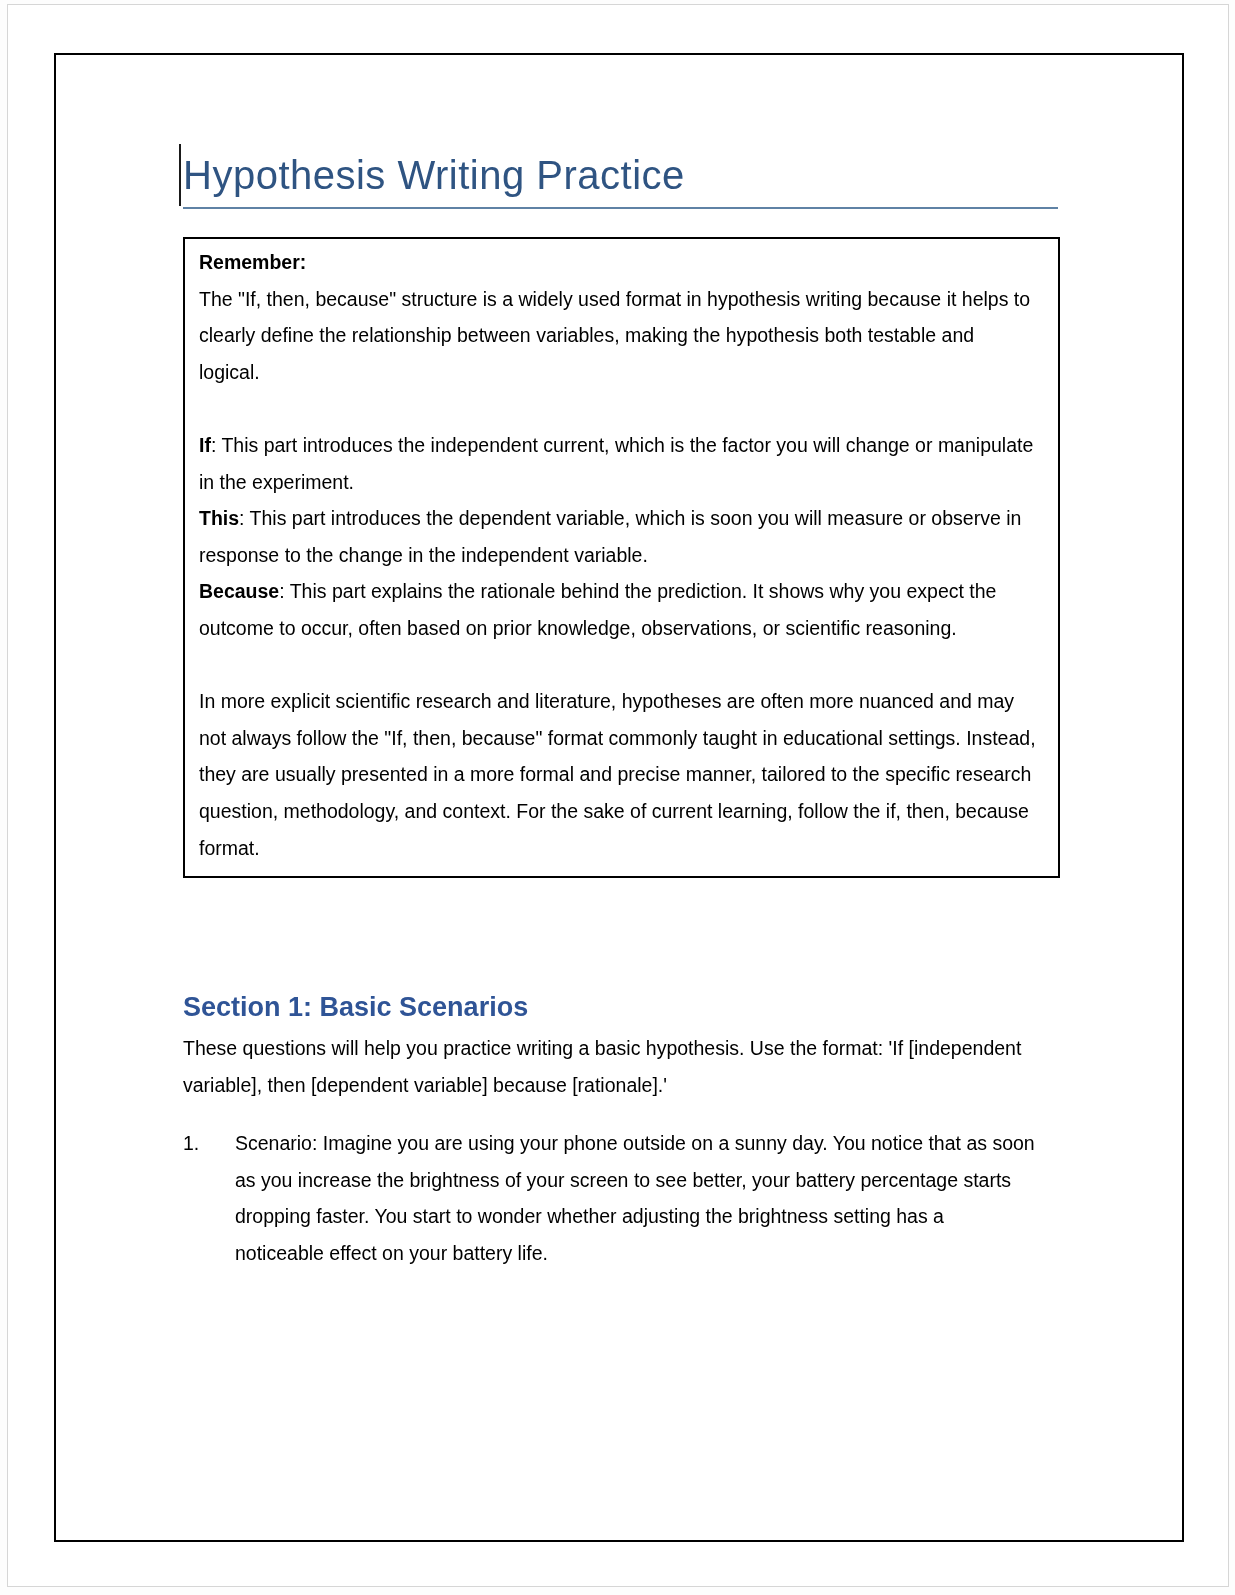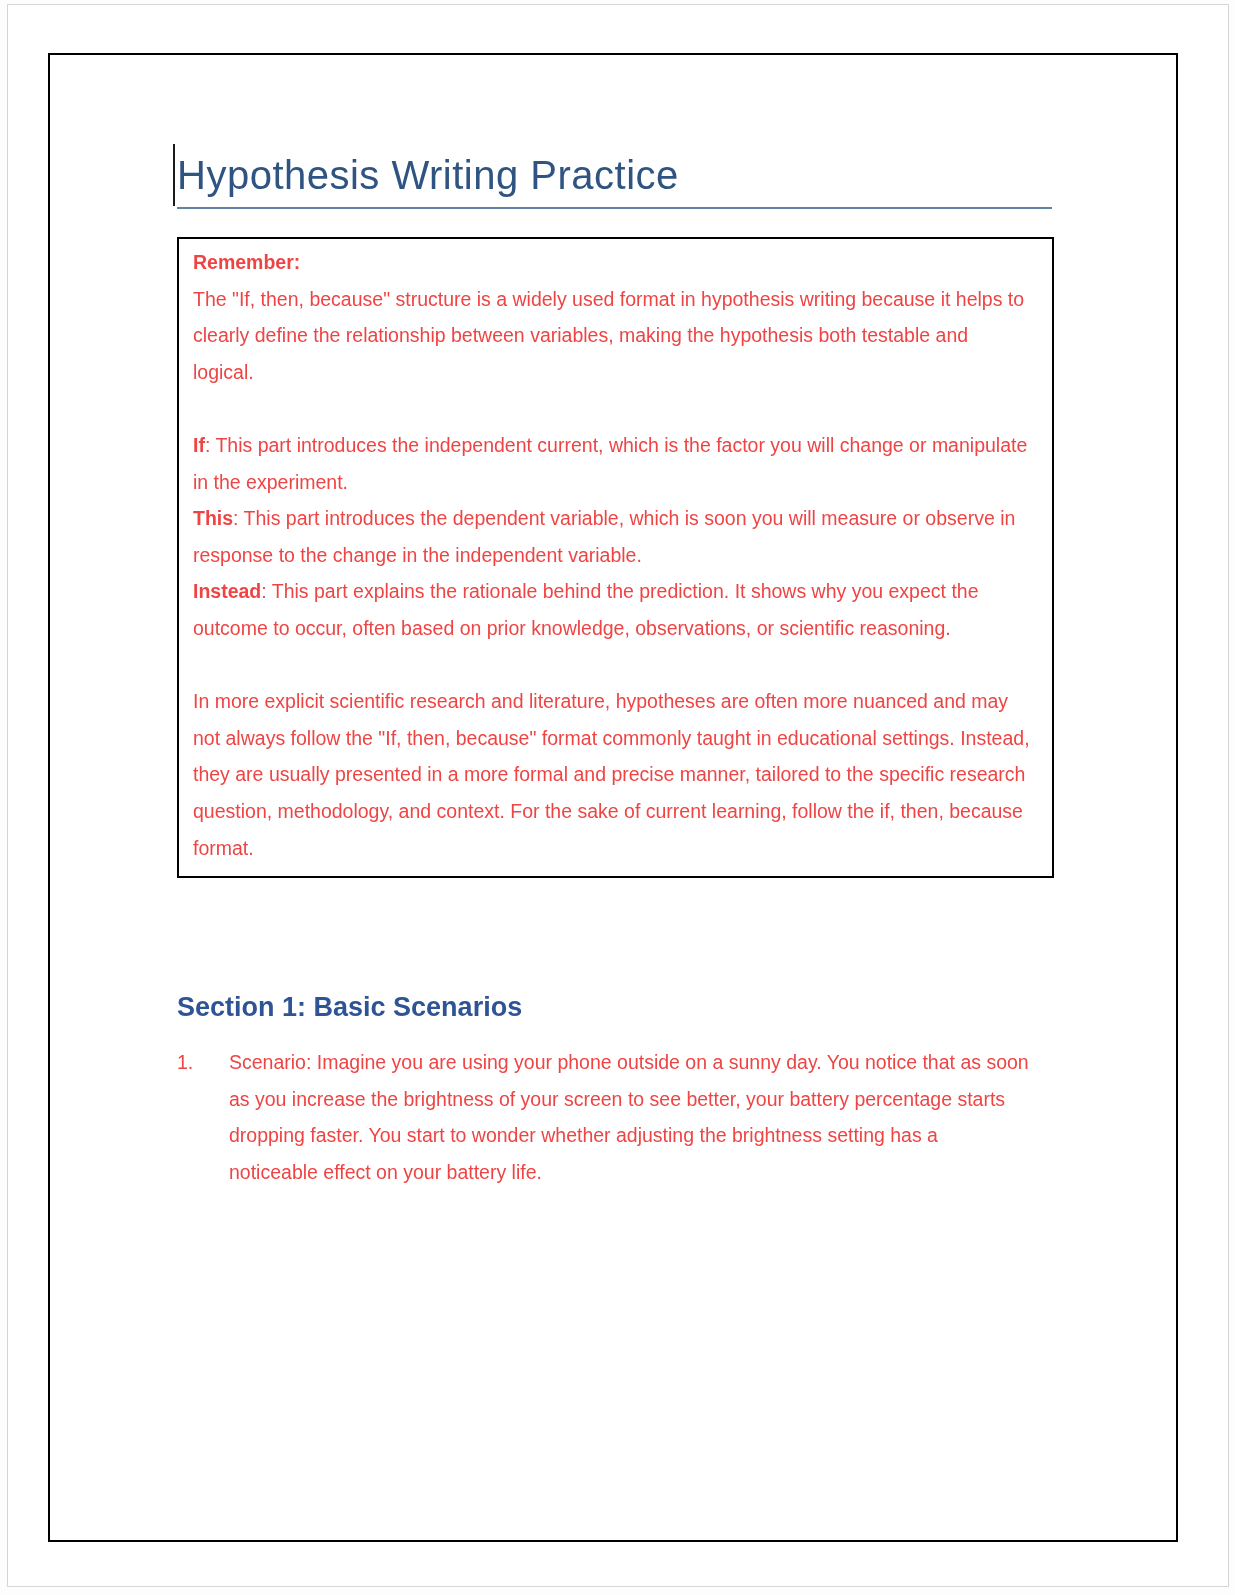--- a/index.html
+++ b/index.html
@@ -20,21 +20,21 @@
     left: 7px;
     top: 4px;
     right: 6px;
     bottom: 8px;
     background: #ffffff;
     border: 1px solid #d6d6d6;
     box-sizing: border-box;
   }
   .page-border {
     position: absolute;
-    left: 40px;
+    left: 46px;
     top: 48px;
     width: 1130px;
     height: 1489px;
     border: 2px solid #000000;
     box-sizing: border-box;
     background: #ffffff;
   }
   .content {
     box-sizing: border-box;
     padding: 96px 122px 0 127px;
@@ -59,21 +59,21 @@
     left: -4px;
     top: -7px;
     width: 2px;
     height: 62px;
     background: #1a1a1a;
   }
   
   .body-text {
     font-size: 19.5px;
     line-height: 36.6px;
-    color: #ef4444;
+    color: #000000;
   }
   .remember-box {
     margin-top: 28px;
     border: 2px solid #000000;
     box-sizing: border-box;
     padding: 5px 22px 10px 14px;
   }
   .remember-box p {
     margin: 0;
   }
@@ -119,26 +119,27 @@
           <span class="caret"></span>
           <h1 class="doc-title">Hypothesis Writing Practice</h1>
         </div>
 
         <div class="remember-box body-text">
           <p class="bold">Remember:</p>
           <p>The "If, then, because" structure is a widely used format in hypothesis writing because it helps to clearly define the relationship between variables, making the hypothesis both testable and logical.</p>
           <div class="blank-line"></div>
           <p><strong>If</strong><span>: This part introduces the independent current, which is the factor you will change or manipulate in the experiment.</span></p>
           <p><strong>This</strong><span>: This part introduces the dependent variable, which is soon you will measure or observe in response to the change in the independent variable.</span></p>
-          <p><strong>Instead</strong><span>: This part explains the rationale behind the prediction. It shows why you expect the outcome to occur, often based on prior knowledge, observations, or scientific reasoning.</span></p>
+          <p><strong>Because</strong><span>: This part explains the rationale behind the prediction. It shows why you expect the outcome to occur, often based on prior knowledge, observations, or scientific reasoning.</span></p>
           <div class="blank-line"></div>
           <p>In more explicit scientific research and literature, hypotheses are often more nuanced and may not always follow the "If, then, because" format commonly taught in educational settings. Instead, they are usually presented in a more formal and precise manner, tailored to the specific research question, methodology, and context. For the sake of current learning, follow the if, then, because format.</p>
         </div>
 
         <h2 class="section-heading">Section 1: Basic Scenarios</h2>
+        <p class="section-intro body-text">These questions will help you practice writing a basic hypothesis. Use the format: 'If [independent variable], then [dependent variable] because [rationale].'</p>
 
         <div class="numbered-item body-text">
           <span class="item-number">1.</span>
           <span class="item-text">Scenario: Imagine you are using your phone outside on a sunny day. You notice that as soon as you increase the brightness of your screen to see better, your battery percentage starts dropping faster. You start to wonder whether adjusting the brightness setting has a noticeable effect on your battery life.</span>
         </div>
 
       </div>
     </div>
   </div>
 </div>

